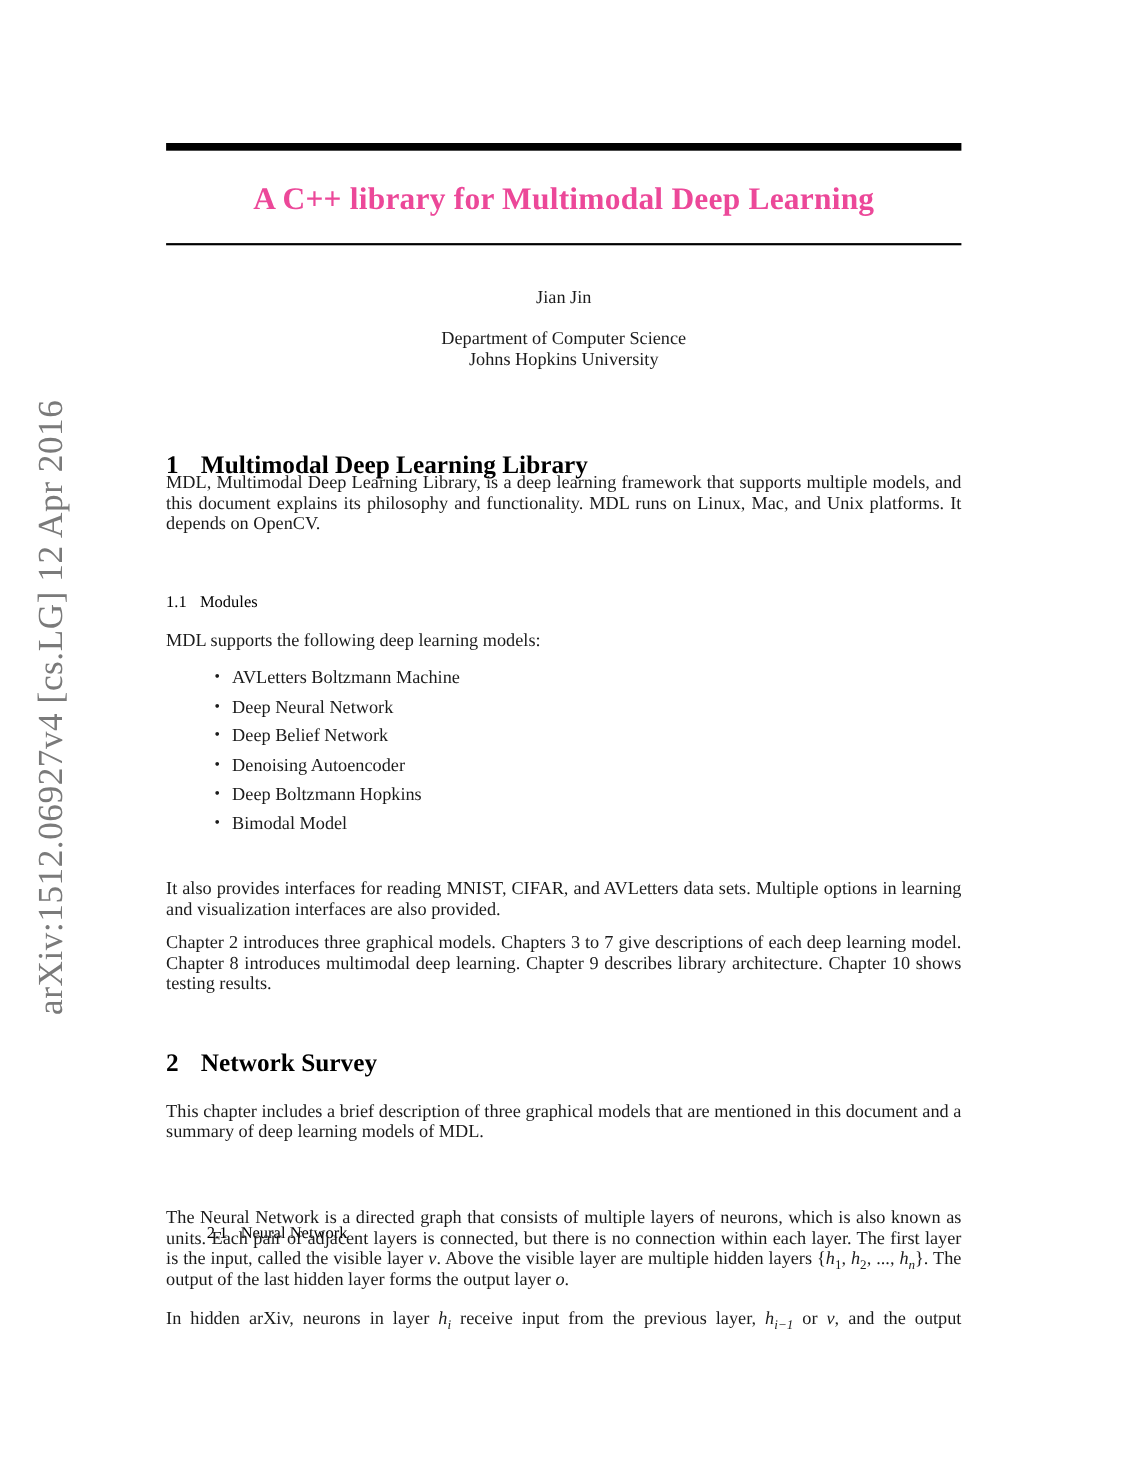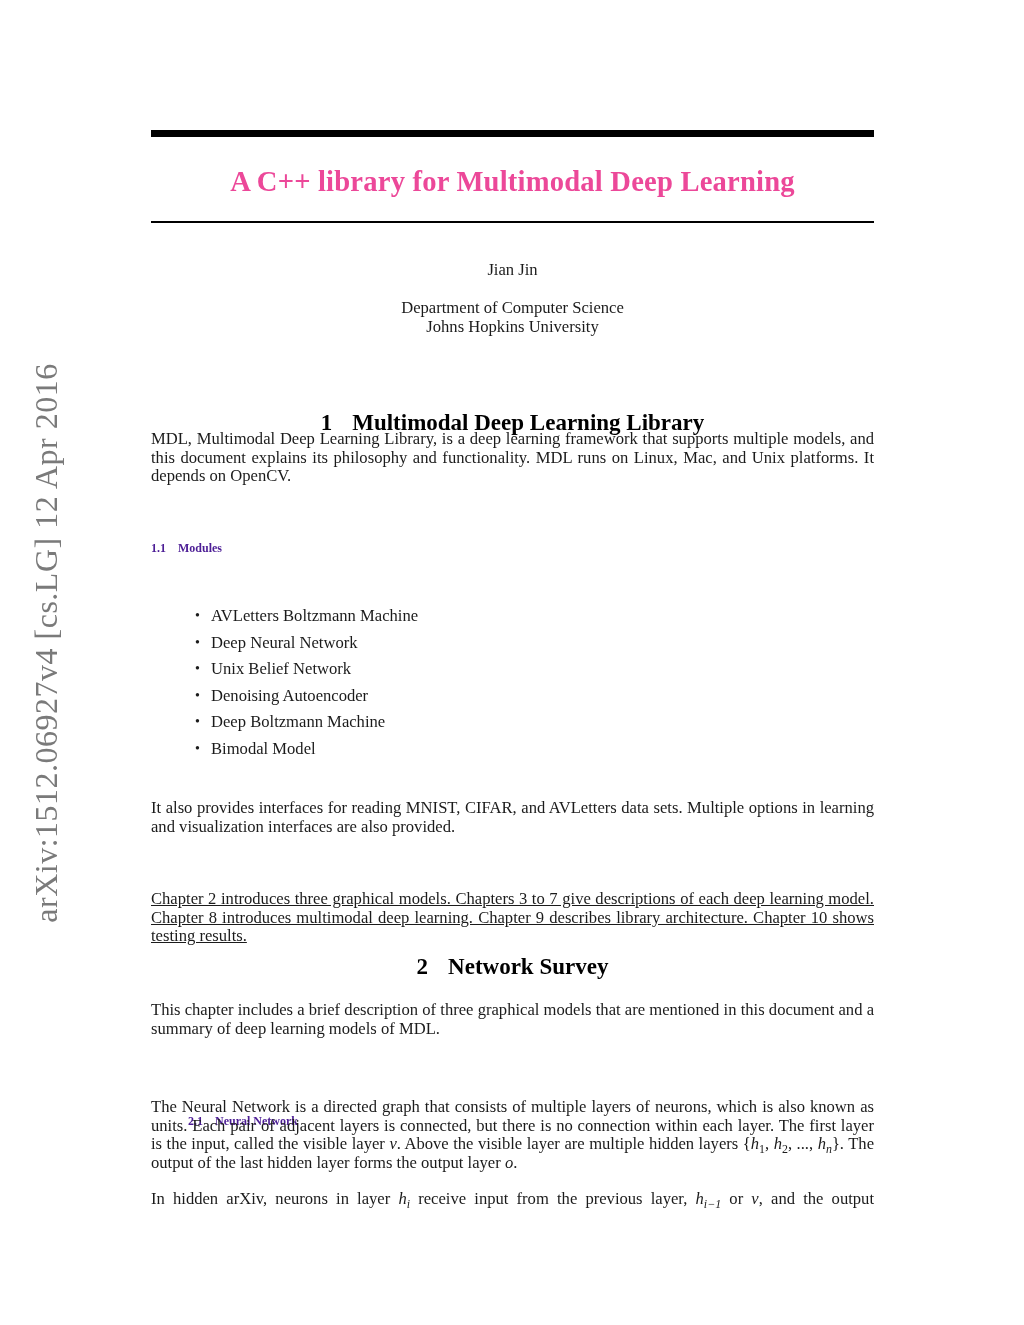--- a/index.html
+++ b/index.html
@@ -20,43 +20,43 @@
   .paper-title {
     top: 165px; text-align: center;
     font-size: 28.6px; font-weight: bold; color: #ec4899;
     line-height: 34px; letter-spacing: 0.2px;
   }
   .author-block { top: 261px; text-align: center; font-size: 16.6px; line-height: 18.7px; }
   .affil-block  { top: 299px; text-align: center; font-size: 16.6px; line-height: 18.7px; }
 
   .sec-heading {
     font-weight: bold; color: #000;
-    font-size: 23px; line-height: 26px; text-align: center;
+    font-size: 23px; line-height: 26px;
   }
   .sec-heading .sec-num { margin-right: 20px; }
   .subsec-heading {
-    font-weight: bold; color: #4c1d95;
-    font-size: 12px; line-height: 21px;
+    font-weight: normal; color: #000000;
+    font-size: 15px; line-height: 21px;
   }
   .subsec-heading .sec-num { margin-right: 12px; }
 
   .para {
     font-size: 16.6px; line-height: 18.7px;
     text-align: justify;
   }
   .para.justify-last { text-align-last: justify; }
 
   .sec1-heading   { top: 410px; }
   .sec1-para      { top: 430px; }
   .sec11-heading  { top: 538px; }
   .sec11-intro    { top: 573px; }
   .modules-list   { top: 607px; }
   .sec11-outro    { top: 799px; }
   .sec12-heading  { top: 839px; }
-  .sec12-para     { top: 890px; text-decoration: underline; }
+  .sec12-para     { top: 848px; }
   .sec2-heading   { top: 954px; }
   .sec2-para      { top: 1001px; }
   .sec21-heading  { top: 1111px; margin-left: 37px; }
   .sec21-para     { top: 1098px; }
   .sec21-para2    { top: 1190px; }
 
   ul.bullets { list-style: none; margin: 0; padding: 0 0 0 60px; font-size: 16.6px; line-height: 18.7px; }
   ul.bullets li { position: relative; margin-bottom: 7.9px; }
   ul.bullets li .bullet-dot {
     position: absolute; left: -16px; top: 0;
@@ -100,27 +100,28 @@
   <div class="content sec-heading sec1-heading">
     <span class="sec-num">1</span><span>Multimodal Deep Learning Library</span>
   </div>
 
   <div class="content para sec1-para">MDL, Multimodal Deep Learning Library, is a deep learning framework that supports multiple models, and this document explains its philosophy and functionality. MDL runs on Linux, Mac, and Unix platforms. It depends on OpenCV.</div>
 
   <div class="content subsec-heading sec11-heading">
     <span class="sec-num">1.1</span><span>Modules</span>
   </div>
 
+  <div class="content para sec11-intro">MDL supports the following deep learning models:</div>
 
   <ul class="content bullets modules-list">
     <li><span class="bullet-dot">•</span><span>AVLetters Boltzmann Machine</span></li>
     <li><span class="bullet-dot">•</span><span>Deep Neural Network</span></li>
-    <li><span class="bullet-dot">•</span><span>Unix Belief Network</span></li>
+    <li><span class="bullet-dot">•</span><span>Deep Belief Network</span></li>
     <li><span class="bullet-dot">•</span><span>Denoising Autoencoder</span></li>
-    <li><span class="bullet-dot">•</span><span>Deep Boltzmann Machine</span></li>
+    <li><span class="bullet-dot">•</span><span>Deep Boltzmann Hopkins</span></li>
     <li><span class="bullet-dot">•</span><span>Bimodal Model</span></li>
   </ul>
 
   <div class="content para sec11-outro">It also provides interfaces for reading MNIST, CIFAR, and AVLetters data sets. Multiple options in learning and visualization interfaces are also provided.</div>
 
 
   <div class="content para sec12-para">Chapter 2 introduces three graphical models. Chapters 3 to 7 give descriptions of each deep learning model. Chapter 8 introduces multimodal deep learning. Chapter 9 describes library architecture. Chapter 10 shows testing results.</div>
 
   <div class="content sec-heading sec2-heading">
     <span class="sec-num">2</span><span>Network Survey</span>

